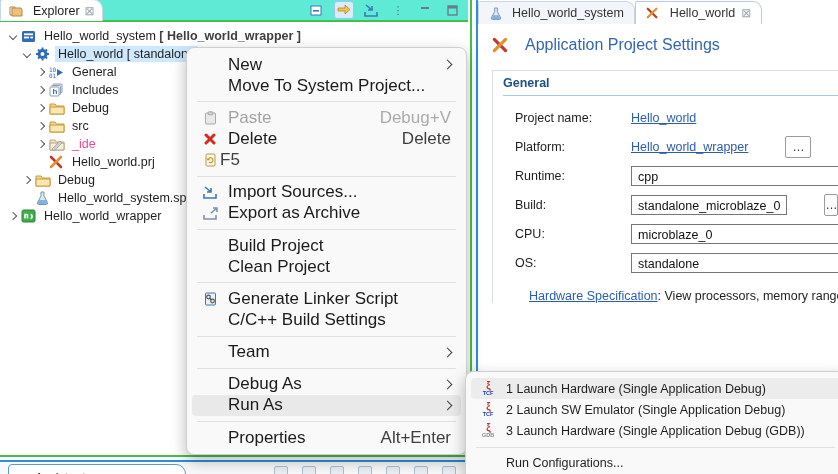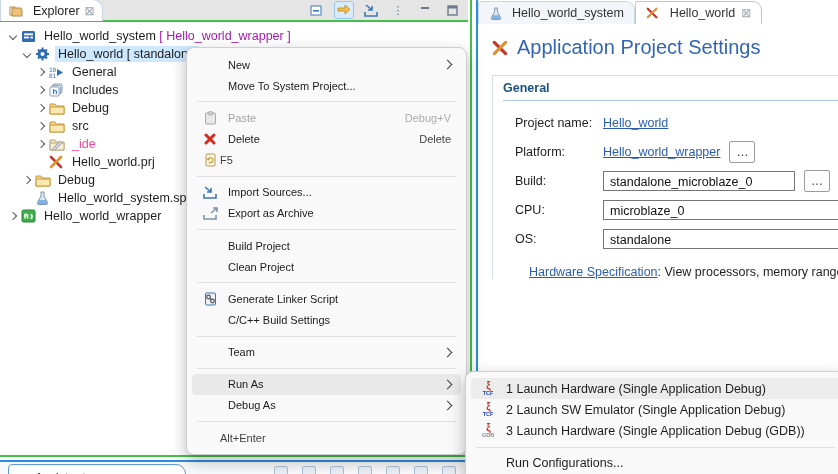--- a/index.html
+++ b/index.html
@@ -4,47 +4,47 @@
 <style>
   * { margin:0; padding:0; box-sizing:border-box; }
   html,body { background:#e8e8e8; }
   .app {
     position:relative; width:838px; height:474px; background:#ffffff;
     font-family:"Liberation Sans", sans-serif; font-size:12.5px; color:#1e1e1e;
     overflow:hidden; border:0;
   }
   
   .explorer { position:absolute; left:0; top:0; width:468px; height:455px; background:#fff; }
-  .view-tabbar { position:relative; height:22px; background:#e5e5e5; border-bottom:2px solid #44c04a; display:flex; align-items:center; }
+  .view-tabbar { position:relative; height:22px; background:#5eead4; border-bottom:2px solid #44c04a; display:flex; align-items:center; }
   .view-tab { display:flex; align-items:center; gap:5px; height:22px; padding:0 7px 0 6px; background:#fff;
     border:1px solid #c9d6e4; border-bottom:none; border-radius:3px 10px 0 0; }
   .view-tab .close-glyph { color:#9aa4ae; font-size:12px; }
   .view-toolbar { margin-left:auto; display:flex; align-items:center; gap:7px; padding-right:6px; }
   .tbtn { width:20px; height:18px; display:flex; align-items:center; justify-content:center; border-radius:3px; }
   .tbtn.active { background:#d9ecfb; border:1px solid #9fc6e8; }
   .tree { padding:5px 0 0 4px; }
   .tree-row { display:flex; align-items:center; height:18px; white-space:nowrap; }
   .twist { width:14px; display:flex; justify-content:center; align-items:center; flex:0 0 14px; }
   .chev { width:6px; height:6px; border-right:1.4px solid #5a5a5a; border-bottom:1.4px solid #5a5a5a; display:inline-block; }
   .chev.collapsed { transform:rotate(-45deg); }
   .chev.expanded { transform:rotate(45deg); }
   .ticon { width:17px; height:16px; flex:0 0 17px; display:flex; align-items:center; justify-content:center; margin-right:4px; }
   .tlabel { padding:1px 3px; }
   .tree-row.selected .tlabel { background:#cde8ff; }
-  .decor { color:#a21caf; }
+  .decor { color:#404040;font-weight:bold; }
   .grayed { color:#ec4899; }
   
   svg.i { display:block; }
   
   .ctx-menu {
     position:absolute; left:186px; top:47px; width:281px; height:408px; z-index:20;
     background:#f9f9f9; border:1px solid #cfcfcf; border-radius:8px;
     box-shadow:0 6px 16px rgba(0,0,0,0.28); padding:6px 0; display:flex; flex-direction:column;
   }
-  .mi { height:22px; display:flex; align-items:center; padding:0 10px 0 8px; margin:0 5px; border-radius:4px; font-size:11px; color:#1b1b1b; }
+  .mi { height:22px; display:flex; align-items:center; padding:0 10px 0 8px; margin:0 5px; border-radius:4px; font-size:17px; color:#1b1b1b; }
   .mi.hl { background:#e9e9e9; }
   .mi.disabled { color:#a3a3a3; }
   .mi .mic { width:20px; flex:0 0 20px; display:flex; align-items:center; justify-content:center; }
   .mi .mlabel { flex:1; padding-left:8px; }
   .mi .mshort { color:#3f3f3f; }
   .mi.disabled .mshort { color:#ababab; }
   .mi .marrow { width:7px; height:7px; border-right:1.4px solid #3f3f3f; border-bottom:1.4px solid #3f3f3f; transform:rotate(-45deg); margin-left:8px; }
   .msep { height:1px; background:#e0e0e0; margin:5px 10px; }
   
   .sub-menu {
@@ -61,26 +61,26 @@
   
   .editor { position:absolute; left:470px; top:0; width:368px; height:474px; background:#fff; }
   .vline-green { position:absolute; left:0; top:0; width:2px; height:456px; background:#44c04a; }
   .vline-blue  { position:absolute; left:6px; top:0; width:2px; height:474px; background:#2b8fdd; }
   .ed-content { position:absolute; left:8px; top:0; right:0; bottom:0; }
   .ed-tabbar { height:24px; display:flex; align-items:flex-end; background:#fff; }
   .ed-tab { display:flex; align-items:center; gap:6px; height:23px; padding:0 10px; font-size:12.5px;
     background:#f2f5f9; border:1px solid #c9d6e4; border-bottom:none; border-radius:2px 9px 0 0; color:#333; }
   .ed-tab.active { background:#fff; border-color:#b9c8da; font-weight:normal; }
   .ed-tab .close-glyph { color:#9aa4ae; font-size:12px; }
-  .ed-title { display:flex; align-items:center; gap:8px; padding:12px 0 0 14px; color:#3465b4; font-size:20px; }
+  .ed-title { display:flex; align-items:center; gap:16px; padding:12px 0 0 14px; color:#3465b4; font-size:16px; }
   .group { margin:16px 0 0 14px; border-left:1px solid #d7dee8; border-top:1px solid #d7dee8; padding:5px 0 0 10px; }
   .group-h { color:#1c5180; font-weight:bold; font-size:12.5px; padding-bottom:5px; }
   .group-underline { height:1px; background:#aac8e8; margin-right:0; }
   .form { padding:12px 0 0 12px; }
-  .frow { display:flex; align-items:center; height:20px; margin-bottom:9px; }
+  .frow { display:flex; align-items:center; height:20px; margin-bottom:9px;gap:28px; }
   .flabel { width:88px; flex:0 0 88px; }
   .flink { color:#2a5db0; text-decoration:underline; }
   .finput { height:20px; border:1px solid #767676; background:#fff; padding:1px 6px 0 6px; font-size:12.5px;
     font-family:"Liberation Sans", sans-serif; color:#111; display:flex; align-items:center; }
   .finput.stretch { flex:1; margin-right:-4px; }
   .finput.fixed { width:192px; }
   .browse { width:26px; height:22px; margin-left:9px; border:1px solid #9c9c9c; background:#fdfdfd; border-radius:2px;
     display:flex; align-items:center; justify-content:center; font-size:12px; color:#333; }
   .hw-line { margin:16px 0 0 26px; white-space:nowrap; overflow:hidden; }
   
@@ -342,20 +342,24 @@
           <div class="frow">
             <span class="flabel">Project name:</span>
             <span class="flink">Hello_world</span>
           </div>
           <div class="frow">
             <span class="flabel">Platform:</span>
             <span class="flink">Hello_world_wrapper</span>
             <span class="browse">…</span>
           </div>
           <div class="frow">
+            <span class="flabel">Runtime:</span>
+            <span class="finput stretch">cpp</span>
+          </div>
+          <div class="frow">
             <span class="flabel">Build:</span>
             <span class="finput fixed">standalone_microblaze_0</span>
             <span class="browse">…</span>
           </div>
           <div class="frow">
             <span class="flabel">CPU:</span>
             <span class="finput stretch">microblaze_0</span>
           </div>
           <div class="frow">
             <span class="flabel">OS:</span>
@@ -477,33 +481,34 @@
       <span class="mic"></span>
       <span class="mlabel">C/C++ Build Settings</span>
     </div>
     <div class="msep"></div>
     <div class="mi">
       <span class="mic"></span>
       <span class="mlabel">Team</span>
         <span class="marrow"></span>
     </div>
     <div class="msep"></div>
+    <div class="mi">
+      <span class="mic"></span>
+      <span class="mlabel">Debug As</span>
+        <span class="marrow"></span>
+    </div>
     <div class="mi hl">
       <span class="mic"></span>
       <span class="mlabel">Run As</span>
         <span class="marrow"></span>
     </div>
-    <div class="mi">
-      <span class="mic"></span>
-      <span class="mlabel">Debug As</span>
-        <span class="marrow"></span>
-    </div>
-    <div class="msep"></div>
-    <div class="mi">
-      <span class="mic"></span>
+    <div class="msep"></div>
+    <div class="mi">
+      <span class="mic"></span>
+      <span class="mlabel">Properties</span>
         <span class="mshort">Alt+Enter</span>
     </div>
   </div>
 
   <div class="sub-menu">
     <div class="smi hl">
       <span class="sic">
           <span class="squig">ξ</span>
           <span class="cap tcf">TCF</span>
         </span>

